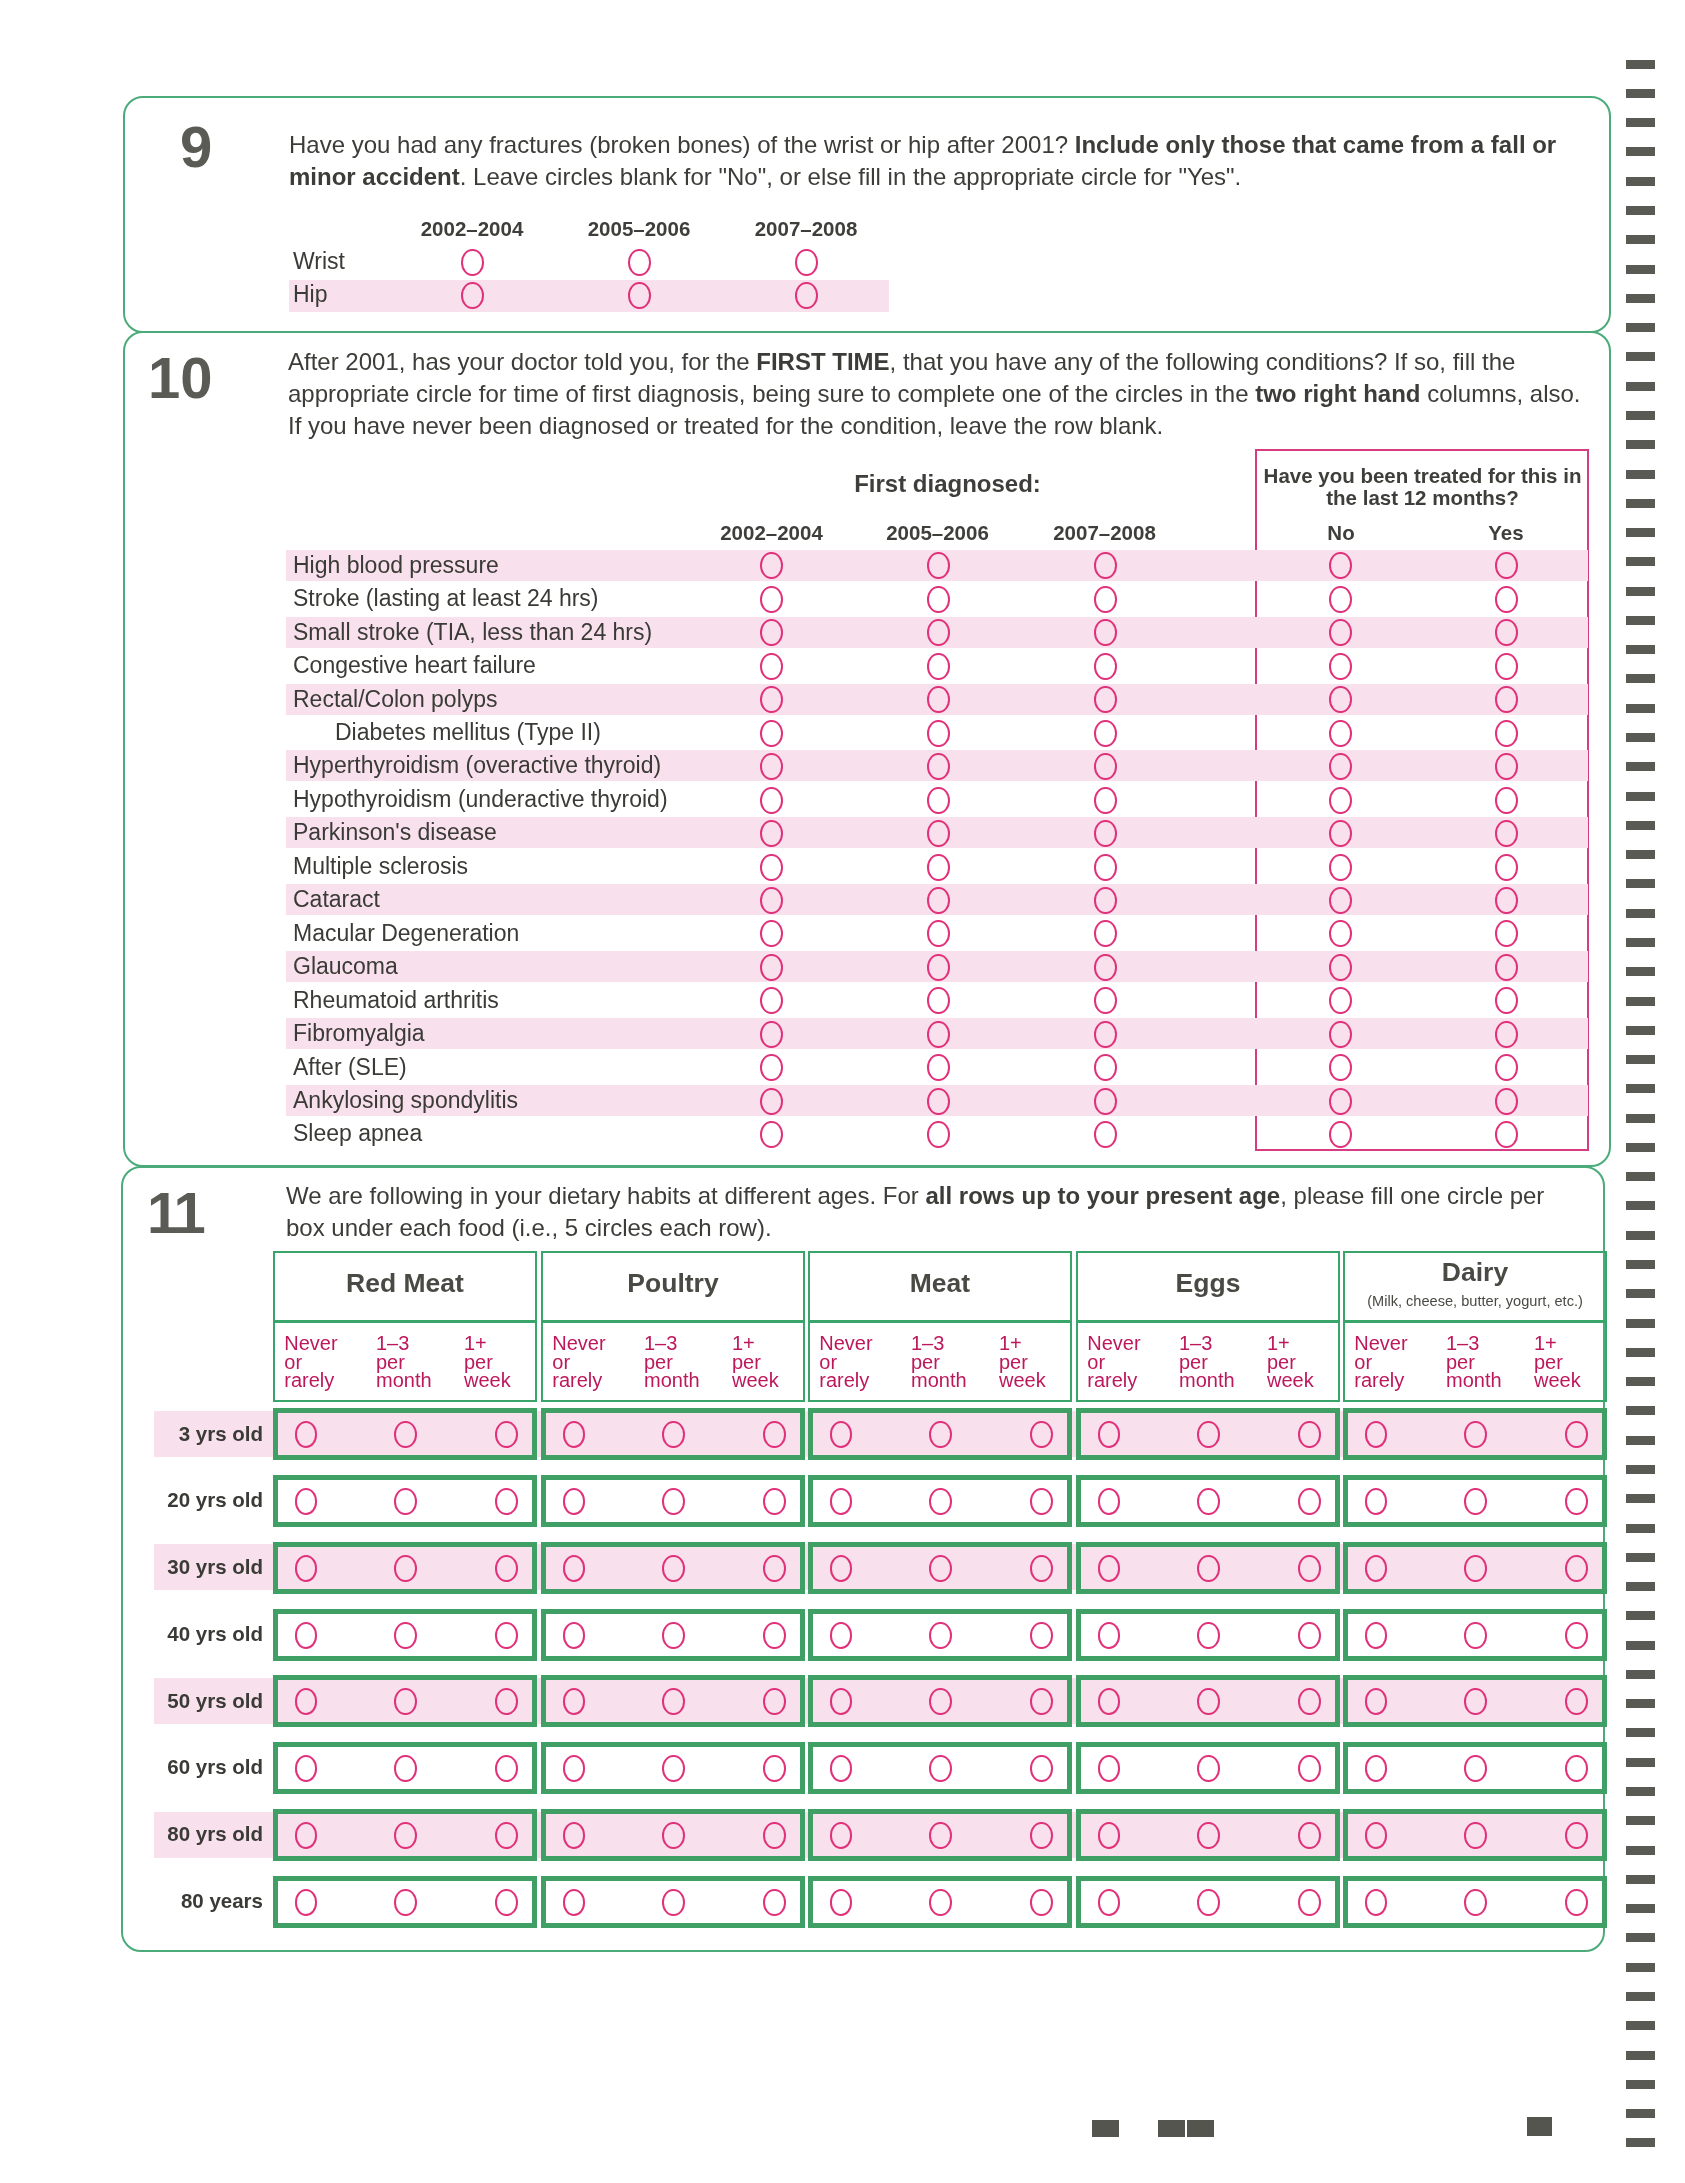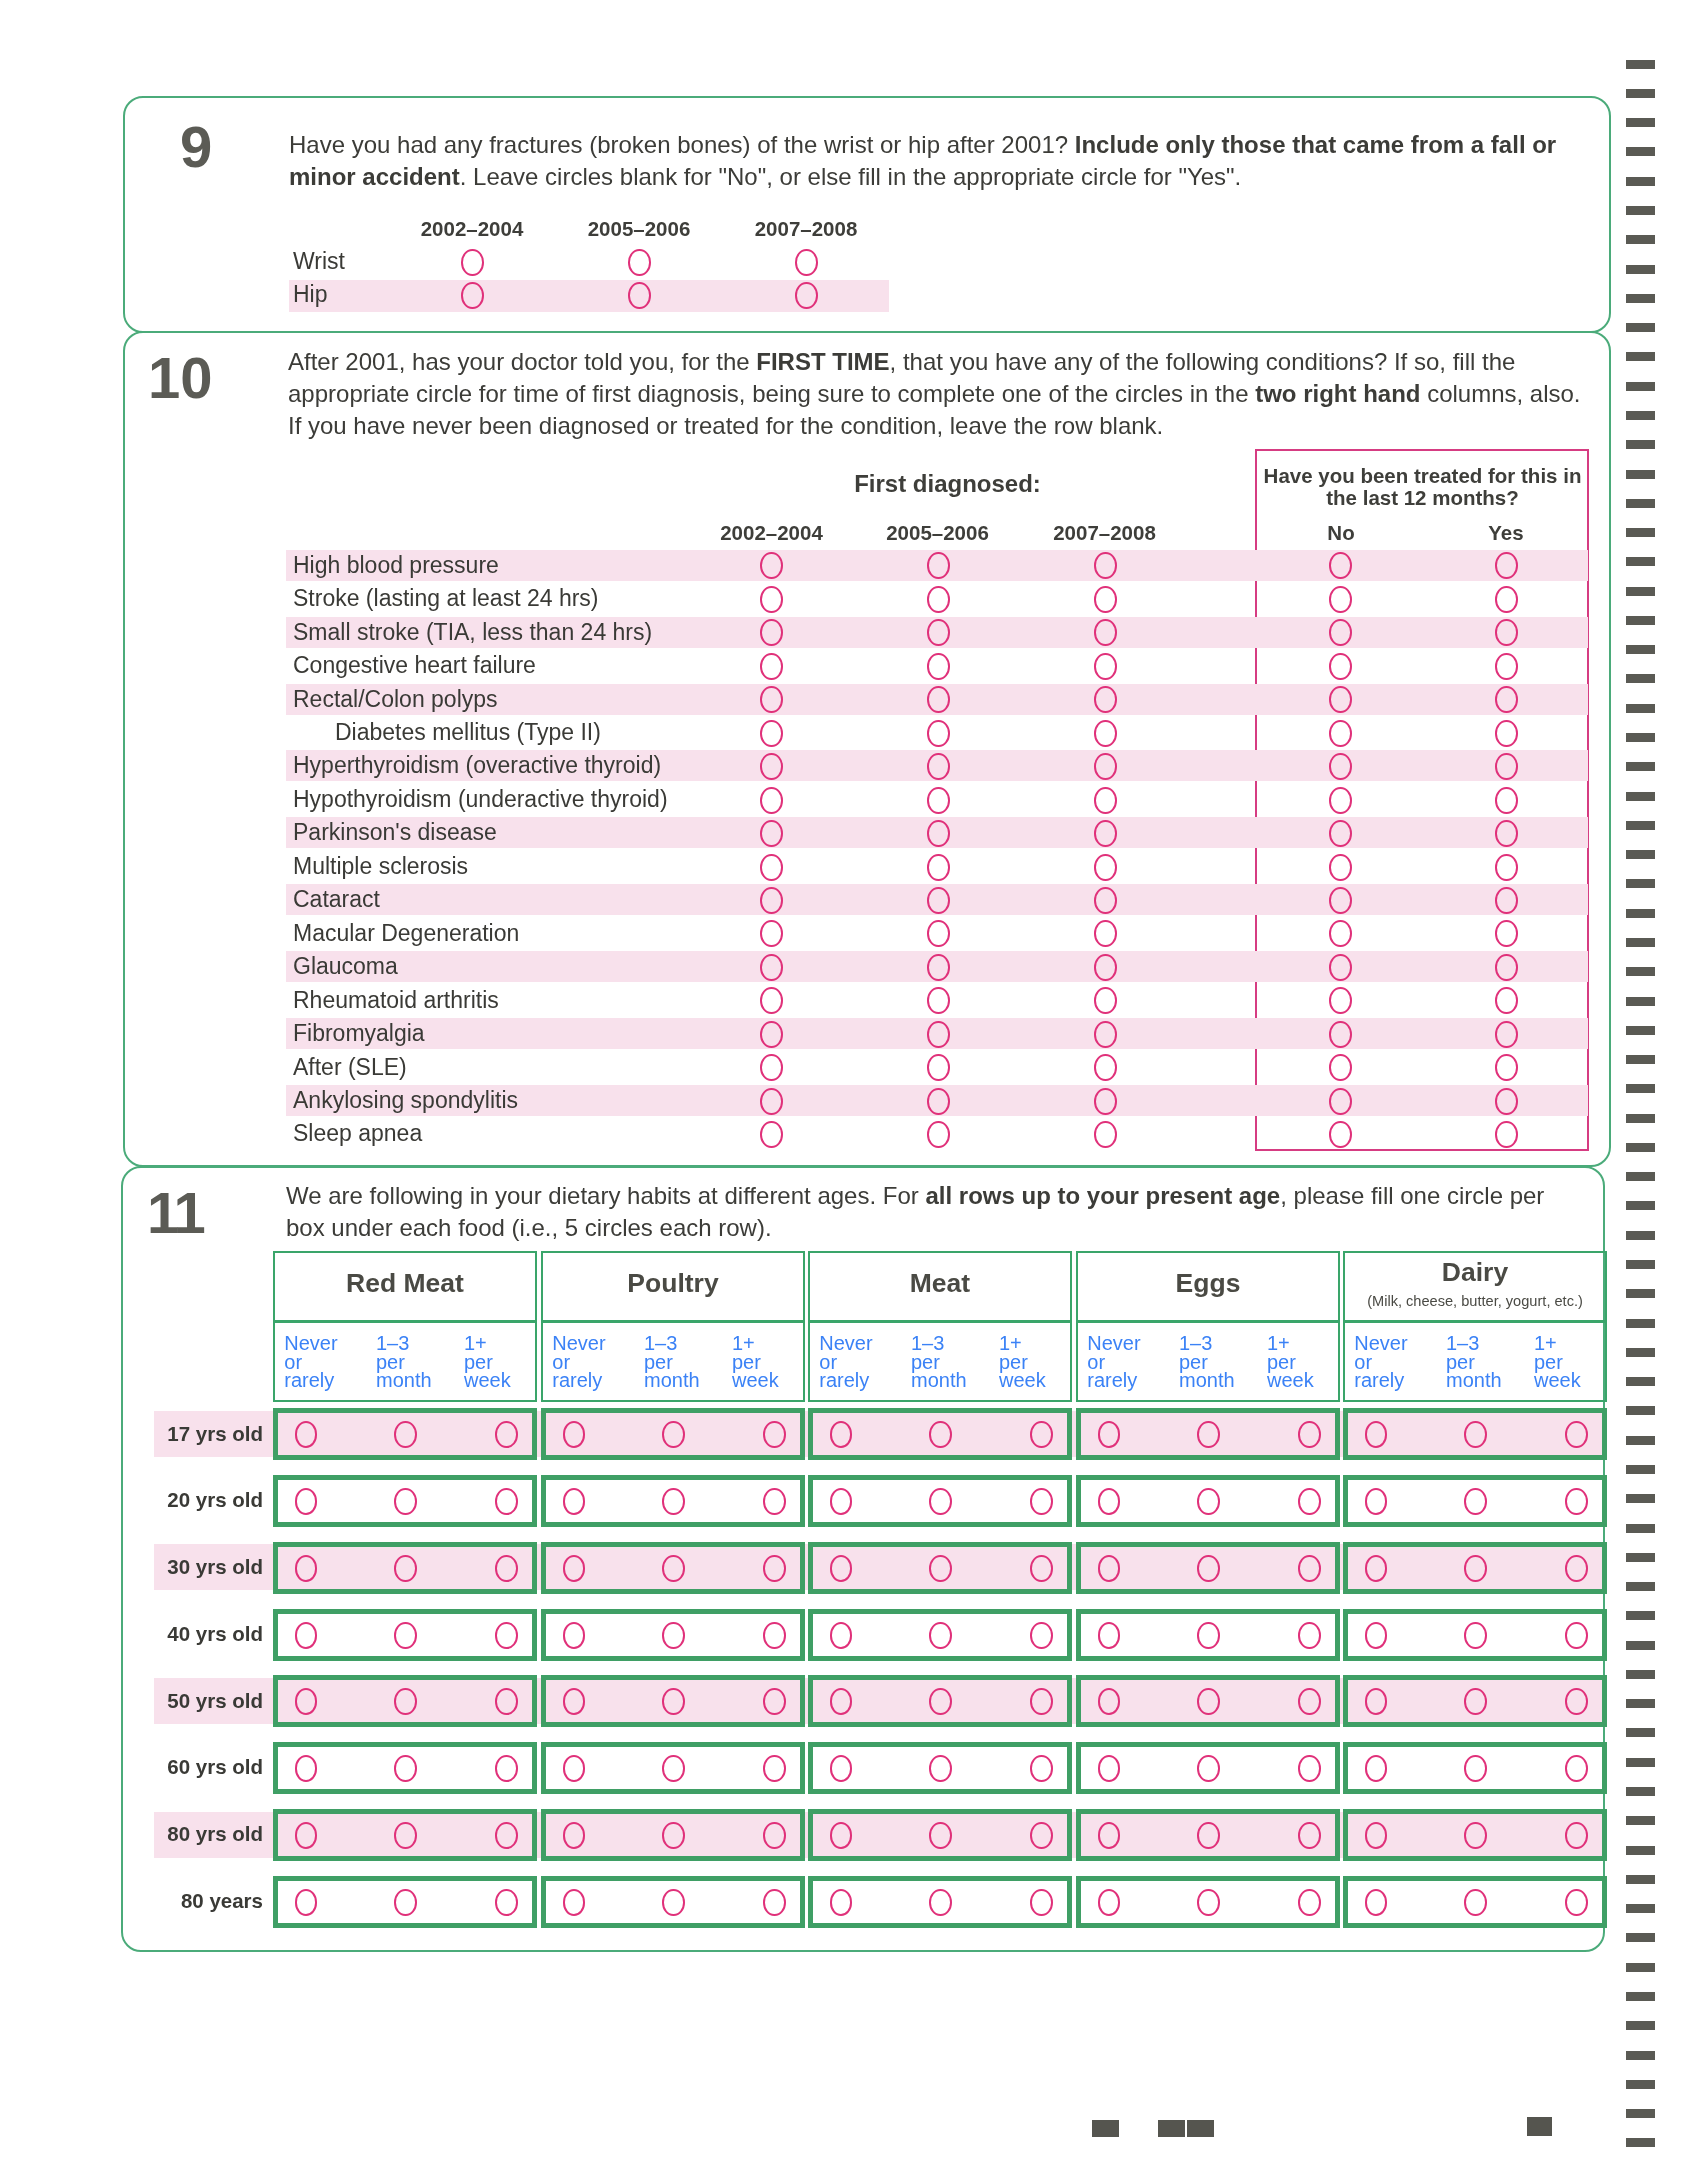--- a/index.html
+++ b/index.html
@@ -10,21 +10,21 @@
   .qtext { position:absolute; font-size:24px; line-height:32px; color:#3c3c38; }
   .qtext b { color:#3c3c38; }
   .colhdr { position:absolute; font-size:21px; font-weight:bold; color:#3e3e3a; text-align:center; }
   .circle { position:absolute; width:22.5px; height:26.5px; border:2px solid #e0317a; border-radius:50%; box-sizing:border-box; background:transparent; cursor:pointer; }
   .pinkrow { position:absolute; background:#f8e1ec; }
   .rowlabel { position:absolute; font-size:23px; color:#3a3a36; white-space:nowrap; }
   .treatbox { position:absolute; border:2px solid #d63c82; box-sizing:border-box; }
   .foodbox { position:absolute; border:2.6px solid #3aa56a; box-sizing:border-box; }
   .foodname { position:absolute; left:0; right:0; text-align:center; font-size:26.5px; font-weight:bold; color:#4a4a44; }
   .foodsub { position:absolute; left:0; right:0; text-align:center; font-size:14.6px; color:#4a4a44; }
-  .freq { position:absolute; font-size:20px; line-height:18.5px; color:#3b82f6; }
+  .freq { position:absolute; font-size:20px; line-height:18.5px; color:#be185d; }
   .agebox { position:absolute; border:5.3px solid #3f9f65; box-sizing:border-box; }
   .agelabel { position:absolute; font-size:20.5px; font-weight:bold; color:#3a3a36; text-align:right; }
   .timing { position:absolute; width:29px; height:8.6px; background:#5a5a54; }
   .bmark { position:absolute; background:#55554f; }
 </style>
 </head>
 <body>
 
 <div class="section" style="left:123px; top:96px; width:1488px; height:237px;"></div>
 <div class="qnum" style="left:180px; top:113px; font-size:58px;">9</div>
@@ -281,21 +281,21 @@
         <div>per</div>
         <div>month</div>
       </div>
       <div class="freq" style="left: 189px; top: 12px;">
         <div>1+</div>
         <div>per</div>
         <div>week</div>
       </div>
     </div>
     <div class="pinkrow" style="left: 154px; top: 1411px; width: 1449px; height: 46px;"></div>
-    <div class="agelabel" style="left: 146px; top: 1422px; width: 117px;">17 yrs old</div>
+    <div class="agelabel" style="left: 146px; top: 1422px; width: 117px;">3 yrs old</div>
     <div class="agebox" style="left: 273px; top: 1408px; width: 264px; height: 52px;">
       <div class="circle" style="left: 16.6px; top: 8px;"></div>
       <div class="circle" style="left: 116px; top: 8px;"></div>
       <div class="circle" style="left: 217px; top: 8px;"></div>
     </div>
     <div class="agebox" style="left: 541px; top: 1408px; width: 264px; height: 52px;">
       <div class="circle" style="left: 16.6px; top: 8px;"></div>
       <div class="circle" style="left: 116px; top: 8px;"></div>
       <div class="circle" style="left: 217px; top: 8px;"></div>
     </div>

